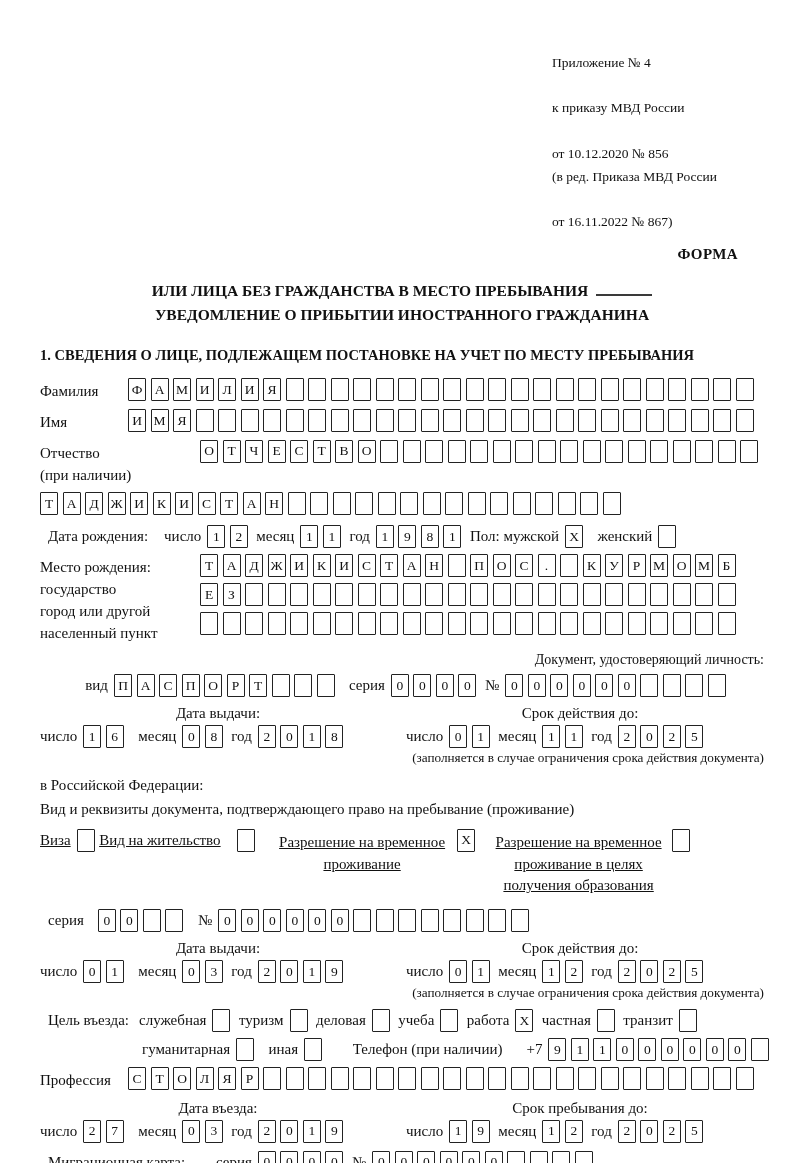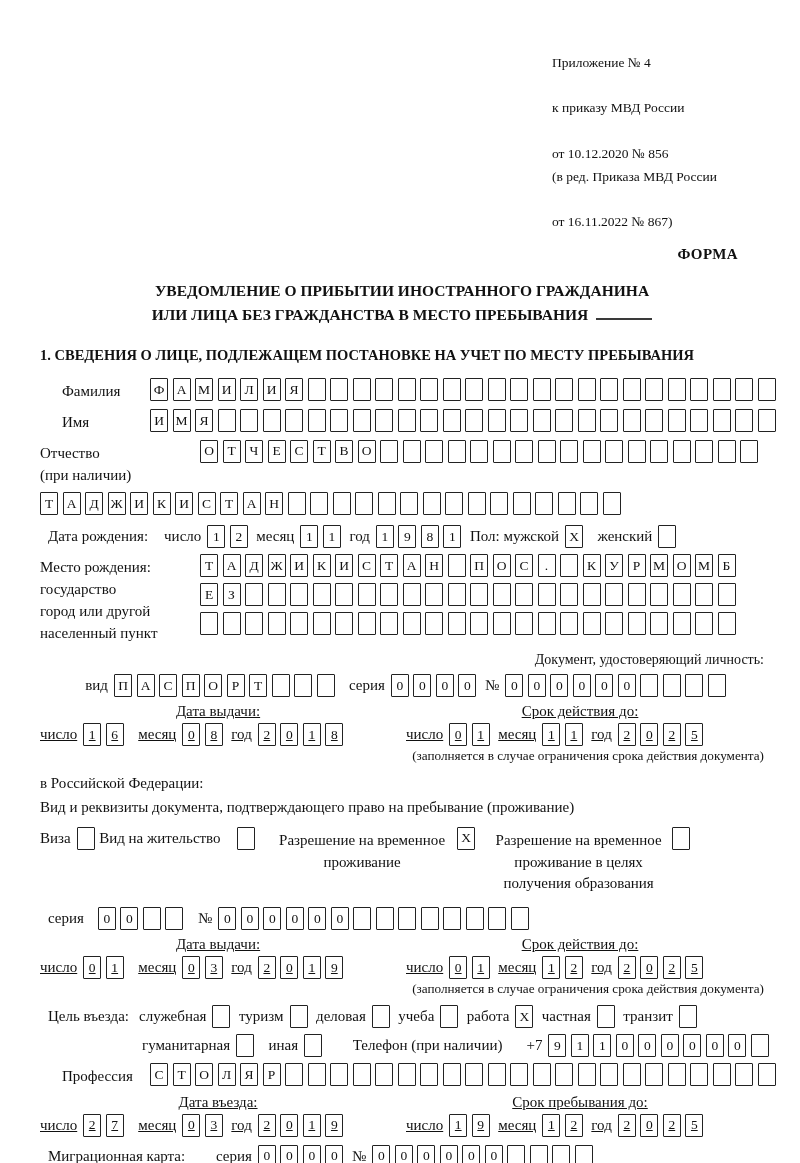--- a/index.html
+++ b/index.html
@@ -16,71 +16,71 @@
   .hdr .gap { margin-top:3px; }
   .form-label { text-align:right; font-weight:bold; font-size:15px; margin:14px 26px 0 0; letter-spacing:.4px;font-family:Liberation Serif, serif; }
 
   .title { text-align:center; font-weight:bold; font-size:15.5px; line-height:1.55; margin-top:16px; }
   .title-underline { display:inline-block; width:56px; height:13px; border-bottom:2.5px solid #3a3a3a; margin-left:8px; }
 
   .sec-head { font-weight:bold; font-size:14.5px; margin:20px 0 14px 0; }
 
   .frow { display:flex; align-items:flex-start; margin-bottom:6px; }
   .flabel { flex:none; line-height:1.45; padding-top:3px; }
-  .w88 { width:88px;margin-left:22px; } .w160 { width:160px; } .w138 { width:138px; }
+  .w88 { width:88px; } .w160 { width:160px; } .w138 { width:138px; }
   .w65 { width:60px;text-align:right; } .w150 { width:152px; } .w100 { width:100px; }
 
   .cg { display:inline-flex; flex:none; }
   .cell {
     width:18px; height:23px; flex:none;
     border:1.6px solid #222; border-radius:1px; background:#fff;
     display:inline-flex; align-items:center; justify-content:center;
     margin-right:4.5px; font-size:13.5px;
   }
   .rows-stack .cg { display:flex; margin-bottom:6px; }
 
   .inline-row { display:flex; align-items:flex-start; margin-bottom:6px; flex-wrap:nowrap;margin-left:8px; }
   .inline-row > span { padding-top:3px; }
   .inline-row > .cg { padding-top:0; }
   .dlab { margin:0 6px 0 0; white-space:nowrap; }
   .mll { margin-left:10px; } .mls { margin-left:4px; }
 
   .center-bold { text-align:right; font-weight:normal; font-size:14px; margin:8px 0 6px 0; }
 
-  .dates { display:flex; margin-top:2px;text-decoration:underline; }
+  .dates { display:flex; margin-top:8px; }
   .dcol-l { width:356px; }
   .dcol-r { flex:1; }
   .dhead { text-align:center; margin-bottom:3px; }
   .dcells { display:flex; align-items:flex-start; }
   .dcells .dlab { padding-top:3px; }
   .note-right { text-align:right; font-size:13.2px; margin:2px 0 8px 0; }
 
   .para { line-height:1.55; }
   .res-opts { display:flex; align-items:flex-start; margin:8px 0 12px 0; }
   .opt { display:flex; align-items:flex-start; }
-  .opt .opt-label { padding-top:3px; }
+  .opt .opt-label { padding-top:3px;text-decoration:underline; }
   .opt .center { text-align:center; line-height:1.45; }
 </style>
 </head>
 <body>
 
 <div class="page">
 
   <div class="hdr">
     <div>Приложение № 4</div>
     <div>к приказу МВД России</div>
     <div>от 10.12.2020 № 856</div>
     <div class="gap">(в ред. Приказа МВД России</div>
     <div>от 16.11.2022 № 867)</div>
   </div>
   <div class="form-label">ФОРМА</div>
 
   <div class="title">
+    <div><span>ИЛИ ЛИЦА БЕЗ ГРАЖДАНСТВА В МЕСТО ПРЕБЫВАНИЯ</span><span class="title-underline"></span></div>
     <div>УВЕДОМЛЕНИЕ О ПРИБЫТИИ ИНОСТРАННОГО ГРАЖДАНИНА</div>
-    <div><span>ИЛИ ЛИЦА БЕЗ ГРАЖДАНСТВА В МЕСТО ПРЕБЫВАНИЯ</span><span class="title-underline"></span></div>
   </div>
 
   <div class="sec-head">1. СВЕДЕНИЯ О ЛИЦЕ, ПОДЛЕЖАЩЕМ ПОСТАНОВКЕ НА УЧЕТ ПО МЕСТУ ПРЕБЫВАНИЯ</div>
 
   <div class="frow">
     <div class="flabel w88">Фамилия</div>
     <div class="cg">
         <span class="cell">Ф</span>
         <span class="cell">А</span>
         <span class="cell">М</span>

